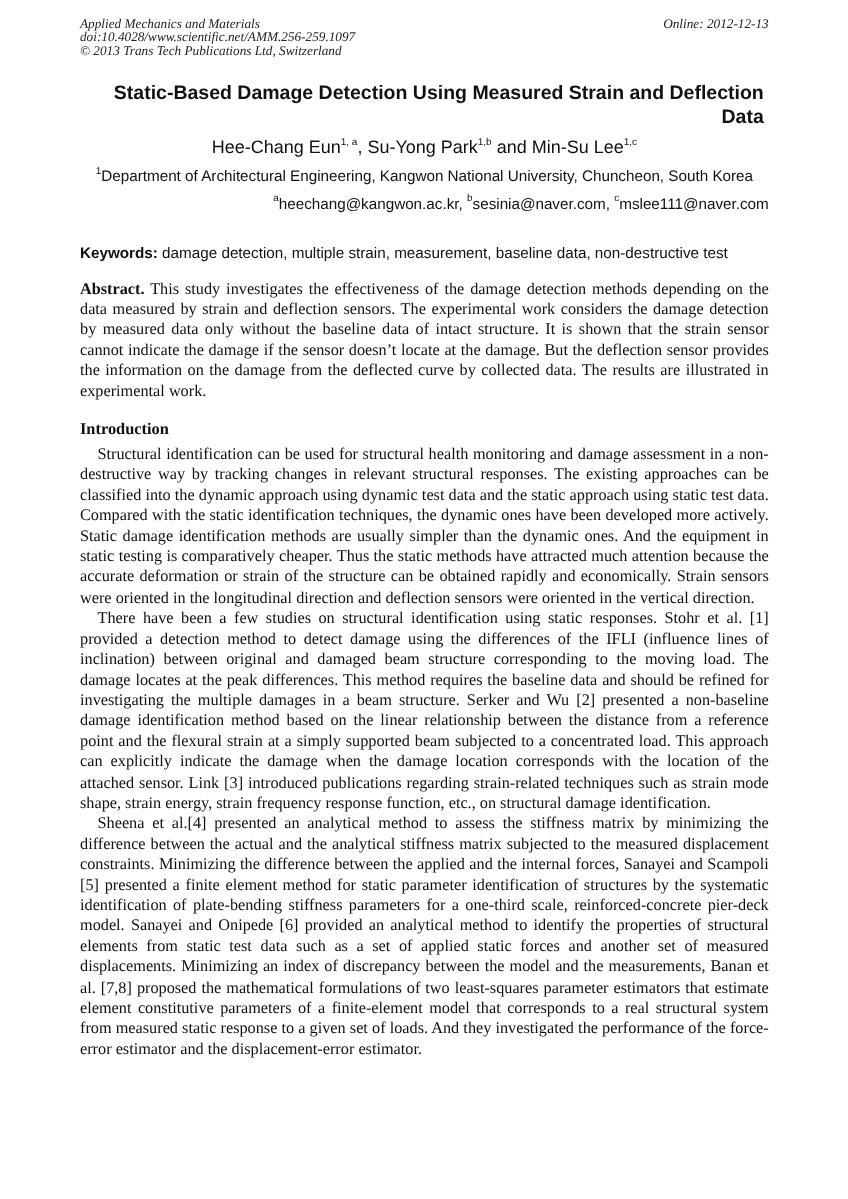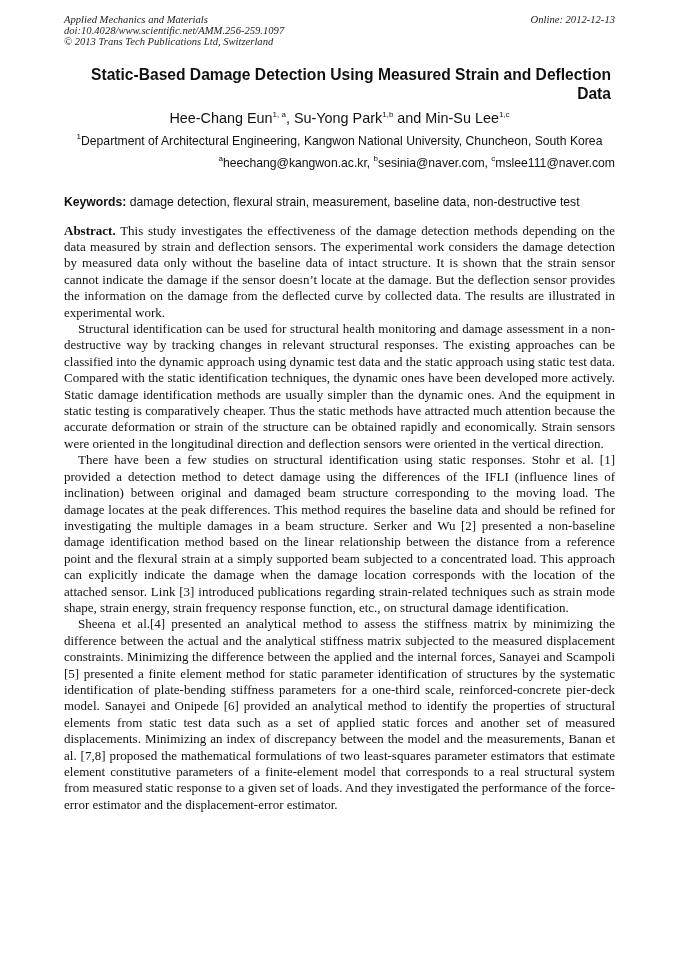--- a/index.html
+++ b/index.html
@@ -114,25 +114,26 @@
 
   <div class="affil">
     <sup>1</sup><span>Department of Architectural Engineering, Kangwon National University, Chuncheon, South Korea</span>
   </div>
 
   <div class="emails">
     <sup>a</sup><span>heechang@kangwon.ac.kr</span><span>, </span><sup>b</sup><span>sesinia@naver.com</span><span>, </span><sup>c</sup><span>mslee111@naver.com</span>
   </div>
 
   <div class="keywords">
-    <span class="kw-label">Keywords:</span><span> damage detection, flexural strain, measurement, baseline data, non-destructive test</span>
+    <span class="kw-label">Keywords:</span><span> damage detection, multiple strain, measurement, baseline data, non-destructive test</span>
   </div>
 
   <p class="para abstract">
     <span class="abs-label">Abstract.</span><span> This study investigates the effectiveness of the damage detection methods depending on the data measured by strain and deflection sensors.  The experimental work considers the damage detection by measured data only without the baseline data of intact structure.  It is shown that the strain sensor cannot indicate the damage if the sensor doesn’t locate at the damage.  But the deflection sensor provides the information on the damage from the deflected curve by collected data. The results are illustrated in experimental work.</span>
   </p>
 
+  <div class="section-heading">Introduction</div>
 
   <p class="para indent">Structural identification can be used for structural health monitoring and damage assessment in a non-destructive way by tracking changes in relevant structural responses.  The existing approaches can be classified into the dynamic approach using dynamic test data and the static approach using static test data. Compared with the static identification techniques, the dynamic ones have been developed more actively.  Static damage identification methods are usually simpler than the dynamic ones.  And the equipment in static testing is comparatively cheaper.  Thus the static methods have attracted much attention because the accurate deformation or strain of the structure can be obtained rapidly and economically. Strain sensors were oriented in the longitudinal direction and deflection sensors were oriented in the vertical direction.</p>
   <p class="para indent">There have been a few studies on structural identification using static responses.  Stohr et al. [1] provided a detection method to detect damage using the differences of the IFLI (influence lines of inclination) between original and damaged beam structure corresponding to the moving load.  The damage locates at the peak differences.  This method requires the baseline data and should be refined for investigating the multiple damages in a beam structure.   Serker and Wu [2]  presented a non-baseline damage identification method based on the linear relationship between the distance from a reference point and the flexural strain at a simply supported beam subjected to a concentrated load. This approach can explicitly indicate the damage when the damage location corresponds with the location of the attached sensor.  Link [3] introduced publications regarding strain-related techniques such as strain mode shape, strain energy, strain frequency response function, etc., on structural damage identification.</p>
   <p class="para indent">Sheena et al.[4] presented an analytical method to assess the stiffness matrix by minimizing the difference between the actual and the analytical stiffness matrix subjected to the measured displacement constraints. Minimizing the difference between the applied and the internal forces, Sanayei and Scampoli [5]  presented a finite element method for static parameter identification of structures by the systematic identification of plate-bending stiffness parameters for a one-third scale, reinforced-concrete pier-deck model.  Sanayei and Onipede [6] provided an analytical method to identify the properties of structural elements from static test data such as a set of applied static forces and another set of measured displacements.  Minimizing an index of discrepancy between the model and the measurements, Banan et al. [7,8] proposed the mathematical formulations of two least-squares parameter estimators that estimate element constitutive parameters of a finite-element model that corresponds to a real structural system from measured static response to a given set of loads.  And they investigated the performance of the force-error estimator and the displacement-error estimator.</p>
 
 </div>
 
 </body></html>

